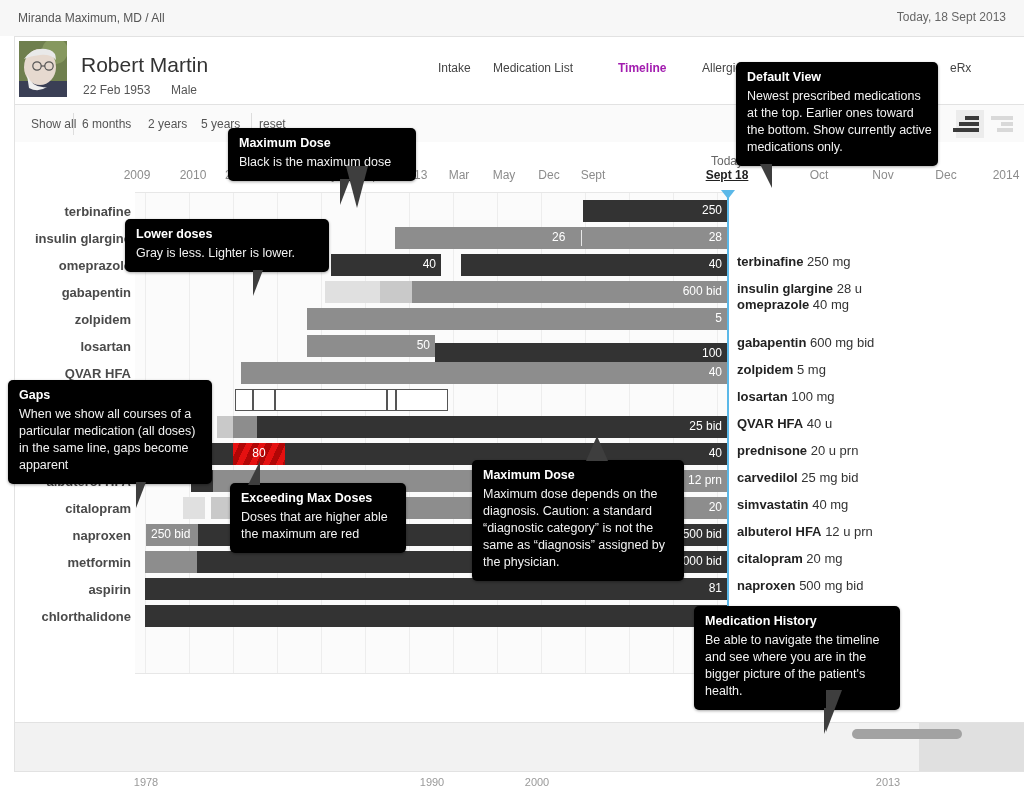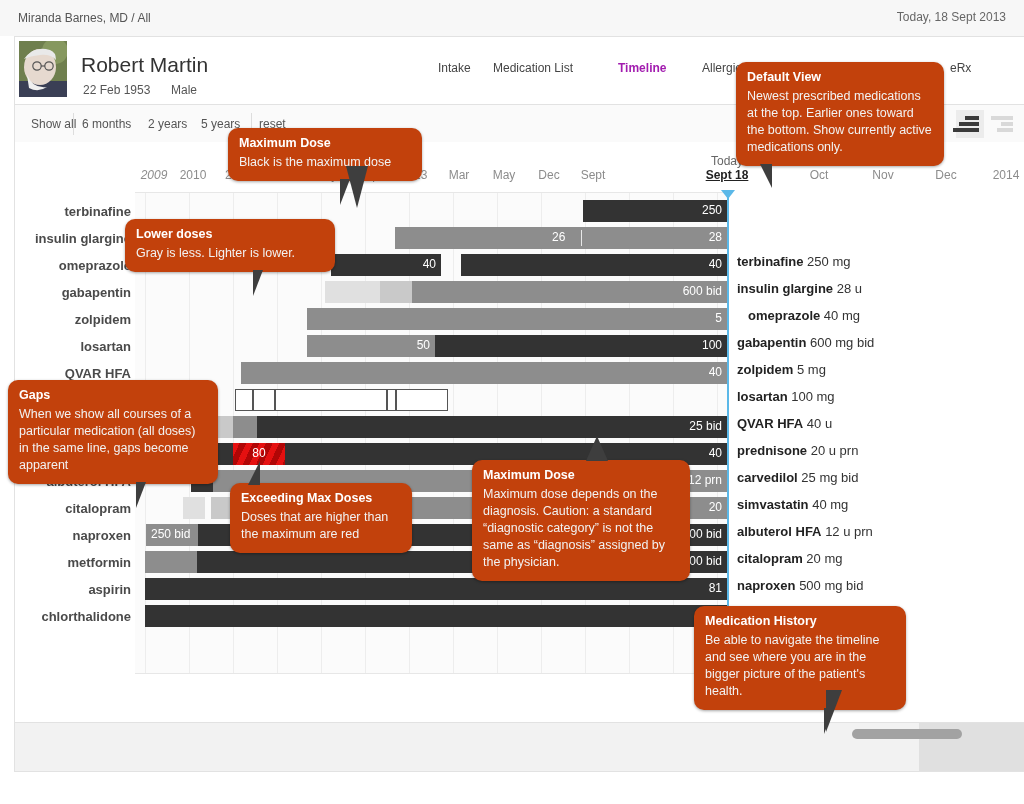--- a/index.html
+++ b/index.html
@@ -74,33 +74,33 @@
 
   
   .navigator{position:absolute;left:14px;top:722px;width:1010px;height:48px;background:#f2f2f2;
              border:1px solid #e2e2e2;}
   .nav-window{position:absolute;top:0;height:48px;background:#e0e0e0;}
   .navaxis{position:absolute;left:14px;top:772px;width:1010px;height:24px;}
   .navaxis .t{position:absolute;top:4px;font-size:11px;color:#9a9a9a;transform:translateX(-50%);}
   .scrollpill{position:absolute;left:852px;top:729px;width:110px;height:10px;border-radius:5px;background:#a2a2a2;}
 
   
-  .tip{position:absolute;background:#c2410c;border-radius:10px;padding:8px 11px 10px 11px;
+  .tip{position:absolute;background:#000000;border-radius:5px;padding:8px 5px 10px 11px;
        color:#fff;box-shadow:0 1px 3px rgba(0,0,0,.35);}
   .tip .tt{font-size:12.5px;font-weight:bold;margin-bottom:3px;line-height:15px;}
   .tip .tb{font-size:12.5px;line-height:17px;color:#f2f2f2;}
   .tail{position:absolute;width:0;height:0;}
 </style>
 </head>
 <body>
 
 <div class="app">
 
   <div class="topbar">
-    <div class="crumb">Miranda Barnes, MD / All</div>
+    <div class="crumb">Miranda Maximum, MD / All</div>
     <div class="today">Today, 18 Sept  2013</div>
   </div>
 
   <div class="header">
     <div class="avatar">
       <svg width="48" height="56" viewBox="0 0 48 56">
         <rect x="0" y="0" width="48" height="56" fill="#6f7f4e"></rect>
         <circle cx="36" cy="10" r="13" fill="#86985f"></circle>
         <rect x="0" y="40" width="48" height="16" fill="#3a3f55"></rect>
         <ellipse cx="21" cy="26" rx="16" ry="18" fill="#e6d9cf"></ellipse>
@@ -142,21 +142,21 @@
     <div class="viewbtn off" style="left:975px">
       <i style="top:6px;width:22px"></i>
         <i style="top:12px;width:12px"></i>
         <i style="top:18px;width:16px"></i>
     </div>
   </div>
 
   <div class="chart">
     <div class="axis" id="axis">
         <div class="todaylbl" style="left: 712px;">Today</div>
-        <div class="tick" style="left: 139px; font-style: italic;">2009</div>
+        <div class="tick" style="left: 122px;">2009</div>
         <div class="tick" style="left: 178px;">2010</div>
         <div class="tick" style="left: 223px;">2011</div>
         <div class="tick" style="left: 267px;">2012</div>
         <div class="tick" style="left: 311px;">May</div>
         <div class="tick" style="left: 355px;">Sept</div>
         <div class="tick" style="left: 399px;">2013</div>
         <div class="tick" style="left: 444px;">Mar</div>
         <div class="tick" style="left: 489px;">May</div>
         <div class="tick" style="left: 534px;">Dec</div>
         <div class="tick" style="left: 578px;">Sept</div>
@@ -230,21 +230,21 @@
         </div>
         <div class="row" style="top: 166px; left: 0px; width: 1010px;">
           <div class="seg" style="left: 292px; width: 420px; background: rgb(141, 141, 141);">
             <span class="val">5</span>
           </div>
         </div>
         <div class="row" style="top: 193px; left: 0px; width: 1010px;">
           <div class="seg" style="left: 292px; width: 128px; background: rgb(141, 141, 141);">
             <span class="val">50</span>
           </div>
-          <div class="seg" style="left: 420px; width: 292px; background: rgb(51, 51, 51);">
+          <div class="seg" style="left: 420px; width: 292px; background: rgb(51, 51, 51); margin-top: 8px;">
             <span class="val">100</span>
           </div>
         </div>
         <div class="row" style="top: 220px; left: 0px; width: 1010px;">
           <div class="seg" style="left: 226px; width: 486px; background: rgb(141, 141, 141);">
             <span class="val">40</span>
           </div>
         </div>
         <div class="row" style="top: 247px; left: 0px; width: 1010px;">
           <div class="seg outline" style="left: 220px; width: 18px;"></div>
@@ -308,21 +308,21 @@
           <div class="seg" style="left: 130px; width: 582px; background: rgb(51, 51, 51);">
             <span class="val">25</span>
           </div>
         </div>
       </div>
     <div class="todayline"></div>
     <div class="todaymark"></div>
     <div class="legend" id="legend">
         <div class="legrow" style="top: 62px;"><b>terbinafine</b> 250 mg</div>
         <div class="legrow" style="top: 89px;"><b>insulin glargine</b> 28 u</div>
-        <div class="legrow" style="top: 116px; margin-left: 11px;"><b>omeprazole</b> 40 mg</div>
+        <div class="legrow" style="top: 105px;"><b>omeprazole</b> 40 mg</div>
         <div class="legrow" style="top: 143px;"><b>gabapentin</b> 600 mg bid</div>
         <div class="legrow" style="top: 170px;"><b>zolpidem</b> 5 mg</div>
         <div class="legrow" style="top: 197px;"><b>losartan</b> 100 mg</div>
         <div class="legrow" style="top: 224px;"><b>QVAR HFA</b> 40 u</div>
         <div class="legrow" style="top: 251px;"><b>prednisone</b> 20 u prn</div>
         <div class="legrow" style="top: 278px;"><b>carvedilol</b> 25 mg bid</div>
         <div class="legrow" style="top: 305px;"><b>simvastatin</b> 40 mg</div>
         <div class="legrow" style="top: 332px;"><b>albuterol HFA</b> 12 u prn</div>
         <div class="legrow" style="top: 359px;"><b>citalopram</b> 20 mg</div>
         <div class="legrow" style="top: 386px;"><b>naproxen</b> 500 mg bid</div>
@@ -330,20 +330,26 @@
         <div class="legrow" style="top: 440px;"><b>aspirin</b> 81 mg</div>
         <div class="legrow" style="top: 467px;"><b>chlorthalidone</b> 25 mg</div>
       </div>
   </div>
 
   <div class="navigator">
     <div class="nav-window" style="left:904px;width:160px"></div>
 
   </div>
   <div class="scrollpill"></div>
+  <div class="navaxis" id="navaxis">
+      <div class="t" style="left: 132px;">1978</div>
+      <div class="t" style="left: 418px;">1990</div>
+      <div class="t" style="left: 523px;">2000</div>
+      <div class="t" style="left: 874px;">2013</div>
+    </div>
 
   <div id="tooltips">
       <div class="tip" style="left: 736px; top: 62px; width: 186px;">
         <div class="tt">Default View</div>
         <div class="tb">Newest prescribed medications at the top. Earlier ones toward the bottom. Show currently active medications only.</div>
       </div>
       <div class="tail" style="left: 760px; top: 164px; border-right: 12px solid rgb(62, 62, 62); border-bottom: 24px solid transparent;"></div>
       <div class="tip" style="left: 228px; top: 128px; width: 172px;">
         <div class="tt">Maximum Dose</div>
         <div class="tb">Black is the maximum dose</div>
@@ -354,21 +360,21 @@
         <div class="tb">Gray is less. Lighter is lower.</div>
       </div>
       <div class="tail" style="left: 253px; top: 270px; border-left: 10px solid rgb(62, 62, 62); border-bottom: 26px solid transparent;"></div>
       <div class="tip" style="left: 8px; top: 380px; width: 188px;">
         <div class="tt">Gaps</div>
         <div class="tb">When we show all courses of a particular medication (all doses) in the same line, gaps become apparent</div>
       </div>
       <div class="tail" style="left: 136px; top: 482px; border-left: 10px solid rgb(62, 62, 62); border-bottom: 26px solid transparent;"></div>
       <div class="tip" style="left: 230px; top: 483px; width: 160px;">
         <div class="tt">Exceeding Max Doses</div>
-        <div class="tb">Doses that are higher than the maximum are red</div>
+        <div class="tb">Doses that are higher able the maximum are red</div>
       </div>
       <div class="tail" style="left: 248px; top: 461px; border-right: 12px solid rgb(62, 62, 62); border-top: 24px solid transparent;"></div>
       <div class="tip" style="left: 472px; top: 460px; width: 196px;">
         <div class="tt">Maximum Dose</div>
         <div class="tb">Maximum dose depends on the diagnosis. Caution: a standard “diagnostic category” is not the same as “diagnosis” assigned by the physician.</div>
       </div>
       <div class="tail" style="left: 586px; top: 436px; border-left: 11px solid transparent; border-right: 11px solid transparent; border-bottom: 25px solid rgb(62, 62, 62);"></div>
       <div class="tip" style="left: 694px; top: 606px; width: 190px;">
         <div class="tt">Medication History</div>
         <div class="tb">Be able to navigate the timeline and see where you are in the bigger picture of the patient's health.</div>

